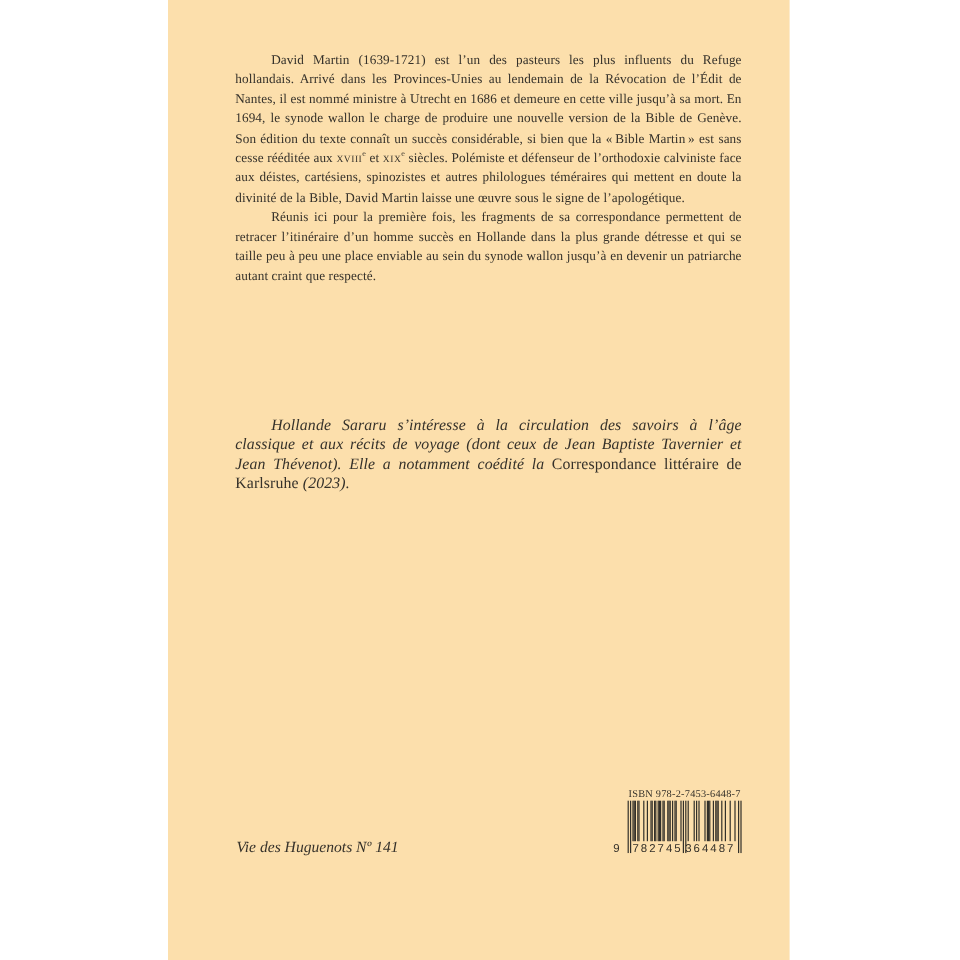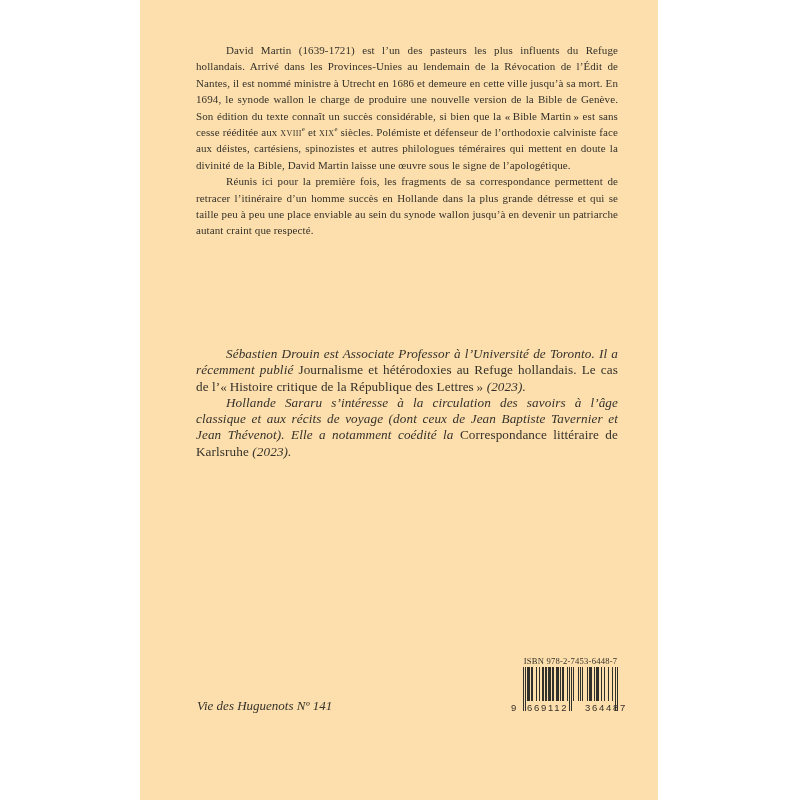--- a/index.html
+++ b/index.html
@@ -62,34 +62,33 @@
   .digits {
     position: relative;
     height: 12px;
     margin-top: -9px;
     font-family: "Liberation Sans", sans-serif;
     font-size: 9.5px;
     color: var(--ink, #35312a);
   }
   .d-first { position: absolute; left: -10px; top: 0; }
   .d-left  { position: absolute; left: 6px;  top: 0; letter-spacing: 1.7px; }
-  .d-right { position: absolute; left: 64px; top: 0; letter-spacing: 1.7px; }
+  .d-right { position: absolute; left: 50px; top: 0; letter-spacing: 1.7px; }
 </style>
 </head>
 <body style="background: rgb(255, 255, 255);">
 
 <div class="cover">
 
   <div class="text-block">
     <p><span>David Martin (1639-1721) est l’un des pasteurs les plus influents du Refuge hollandais. Arrivé dans les Provinces-Unies au lendemain de la Révocation de l’Édit de Nantes, il est nommé ministre à Utrecht en 1686 et demeure en cette ville jusqu’à sa mort. En 1694, le synode wallon le charge de produire une nouvelle version de la Bible de Genève. Son édition du texte connaît un succès considérable, si bien que la « Bible Martin » est sans cesse rééditée aux </span><span class="s-sc">xviii</span><span class="s-sup">e</span><span> et </span><span class="s-sc">xix</span><span class="s-sup">e</span><span> siècles. Polémiste et défenseur de l’orthodoxie calviniste face aux déistes, cartésiens, spinozistes et autres philologues téméraires qui mettent en doute la divinité de la Bible, David Martin laisse une œuvre sous le signe de l’apologétique.</span></p>
     <p><span>Réunis ici pour la première fois, les fragments de sa correspondance permettent de retracer l’itinéraire d’un homme succès en Hollande dans la plus grande détresse et qui se taille peu à peu une place enviable au sein du synode wallon jusqu’à en devenir un patriarche autant craint que respecté.</span></p>
   </div>
 
   <div class="bios">
-    <p><span>Sébastien Drouin est Associate Professor à l’Université de Toronto. Il a récemment publié </span><span class="s-roman">Journalisme et hétérodoxies au Refuge hollandais. Le cas de l’« Histoire critique de la République des Lettres »</span><span> (2023).</span></p>
     <p><span>Hollande Sararu s’intéresse à la circulation des savoirs à l’âge classique et aux récits de voyage (dont ceux de Jean Baptiste Tavernier et Jean Thévenot). Elle a notamment coédité la </span><span class="s-roman">Correspondance littéraire de Karlsruhe</span><span> (2023).</span></p>
   </div>
 
   <div class="series">Vie des Huguenots Nº 141</div>
 
   <div class="barcode">
     <div class="isbn">ISBN 978-2-7453-6448-7</div>
     <svg class="ean" id="ean-svg" width="99" height="44" viewBox="0 0 99 44">
         <rect x="2" y="0" width="1" height="44" fill="#32302a"></rect>
         <rect x="4" y="0" width="1" height="44" fill="#32302a"></rect>
@@ -132,18 +131,18 @@
         <rect x="77" y="0" width="1" height="34" fill="#32302a"></rect>
         <rect x="80" y="0" width="1" height="34" fill="#32302a"></rect>
         <rect x="83" y="0" width="1" height="34" fill="#32302a"></rect>
         <rect x="87" y="0" width="1" height="34" fill="#32302a"></rect>
         <rect x="91" y="0" width="1" height="34" fill="#32302a"></rect>
         <rect x="94" y="0" width="1" height="44" fill="#32302a"></rect>
         <rect x="96" y="0" width="1" height="44" fill="#32302a"></rect>
       </svg>
     <div class="digits">
       <span class="d-first">9</span>
-      <span class="d-left">669112</span>
+      <span class="d-left">782745</span>
       <span class="d-right">364487</span>
     </div>
   </div>
 
 </div>
 
 </body></html>

